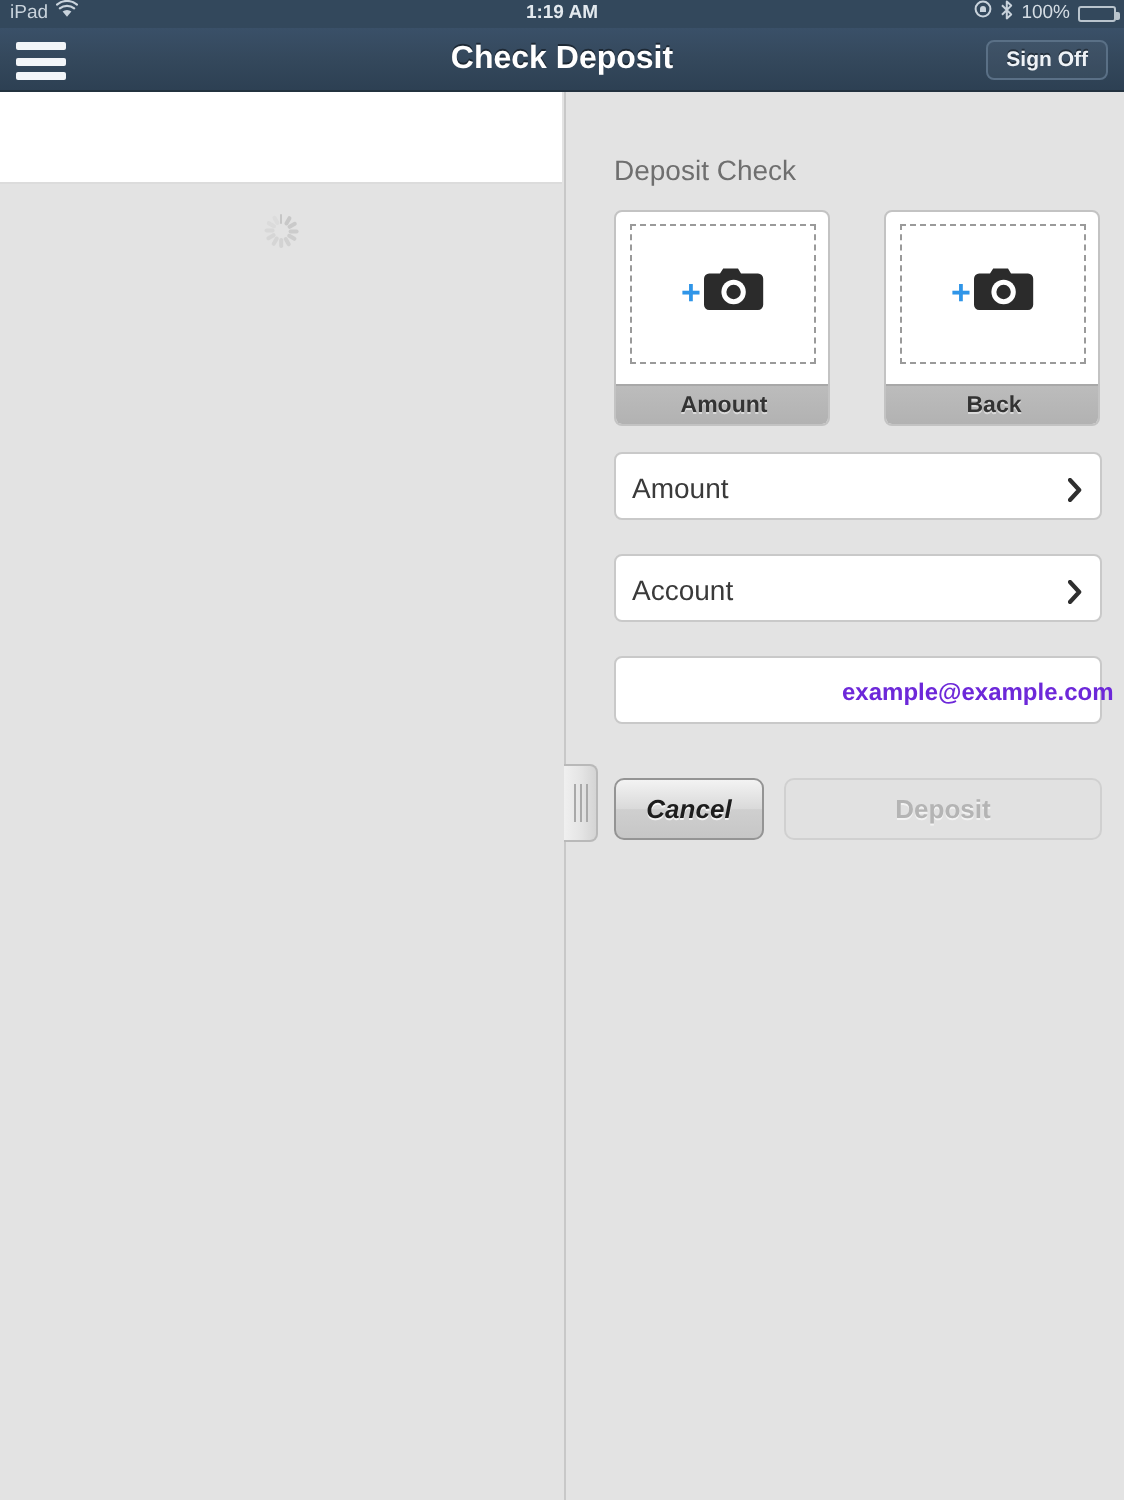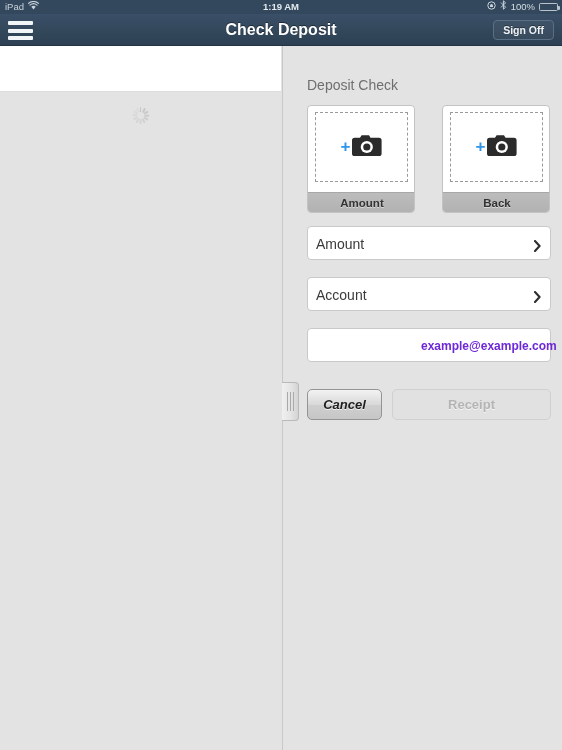--- a/index.html
+++ b/index.html
@@ -353,21 +353,21 @@
             <path d="M1 1 L5.6 6 L1 11" stroke="#2f2f2f" stroke-width="2.1" fill="none" stroke-linecap="round" stroke-linejoin="round"></path>
           </svg>
         </span>
       </div>
 
       <div class="field-row" id="row-email">
         <span class="field-placeholder">example@example.com</span>
       </div>
 
       <div class="action-button" id="cancel-button">Cancel</div>
-      <div class="action-button" id="continue-button">Receipt</div>
+      <div class="action-button" id="continue-button">Deposit</div>
 
     </div>
   </div>
 
   <div id="split-handle">
     <span></span>
       <span></span>
       <span></span>
   </div>
 

